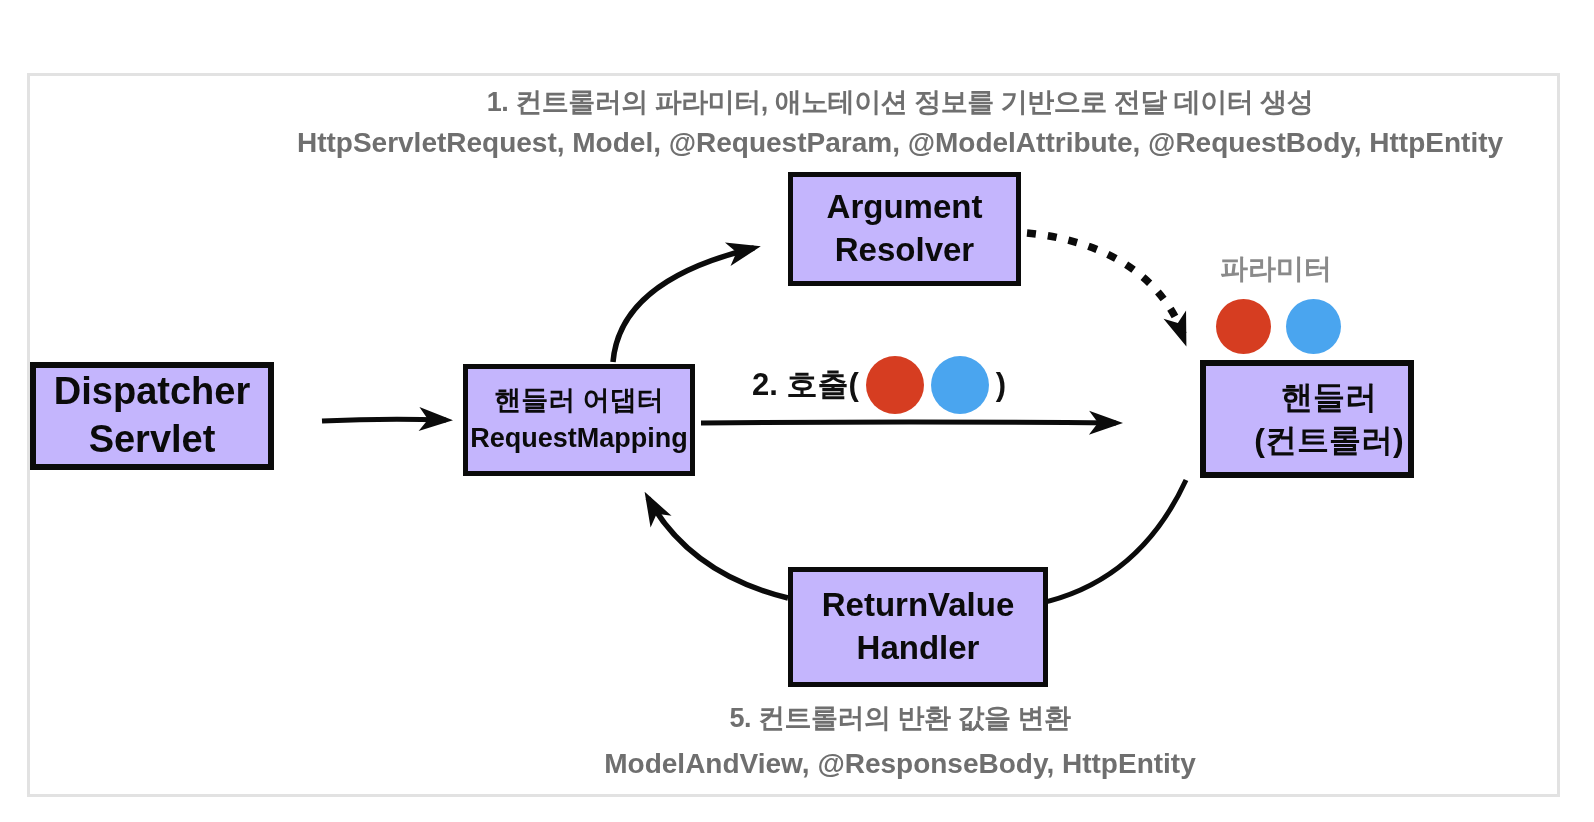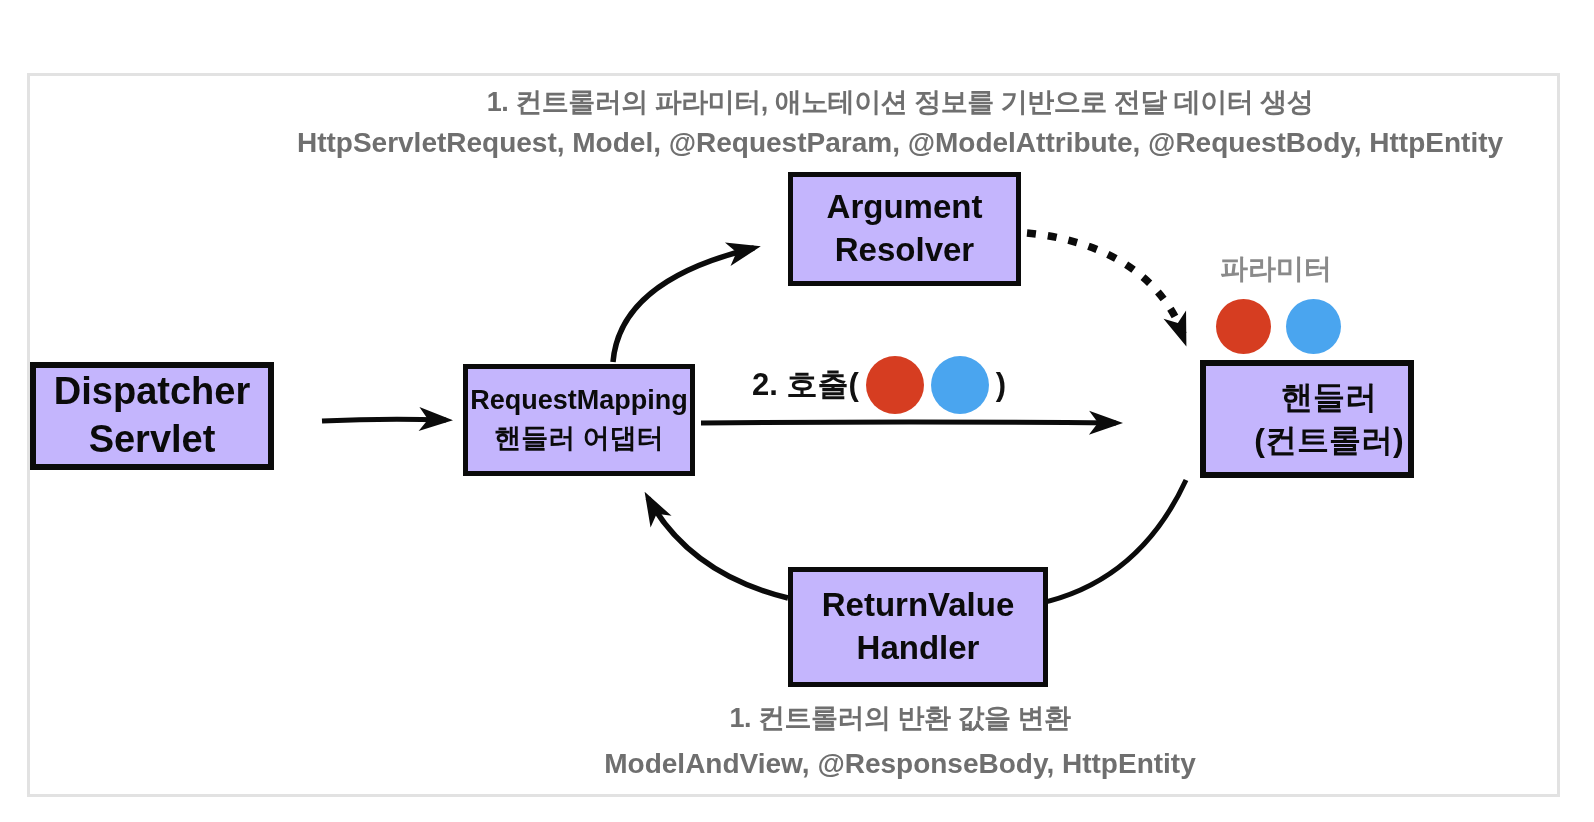--- a/index.html
+++ b/index.html
@@ -101,22 +101,22 @@
     <div class="line1">1. 컨트롤러의 파라미터, 애노테이션 정보를 기반으로 전달 데이터 생성</div>
     <div class="line2">HttpServletRequest, Model, @RequestParam, @ModelAttribute, @RequestBody, HttpEntity</div>
   </div>
 
   <div class="node node-dispatcher">
     <div>Dispatcher</div>
     <div>Servlet</div>
   </div>
 
   <div class="node node-adapter">
+    <div>핸들러 어댑터</div>
     <div>RequestMapping</div>
-    <div>핸들러 어댑터</div>
   </div>
 
   <div class="node node-resolver">
     <div>Argument</div>
     <div>Resolver</div>
   </div>
 
   <div class="node node-handler">
     <div>핸들러</div>
     <div>(컨트롤러)</div>
@@ -132,17 +132,17 @@
     <span class="circle circle-lg" style="background-color: rgb(214, 61, 33);"></span>
     <span class="circle circle-lg" style="background-color: rgb(74, 165, 239);"></span>
     <span>)</span>
   </div>
 
   <div class="param-label">파라미터</div>
   <span class="circle circle-md param-red" style="background-color: rgb(214, 61, 33);"></span>
   <span class="circle circle-md param-blue" style="background-color: rgb(74, 165, 239);"></span>
 
   <div class="note note-bottom">
-    <div class="line1">1. 컨트롤러의 반환 값을 변환</div>
+    <div class="line1">5. 컨트롤러의 반환 값을 변환</div>
     <div class="line2">ModelAndView, @ResponseBody, HttpEntity</div>
   </div>
 
 </div>
 
 </body></html>

